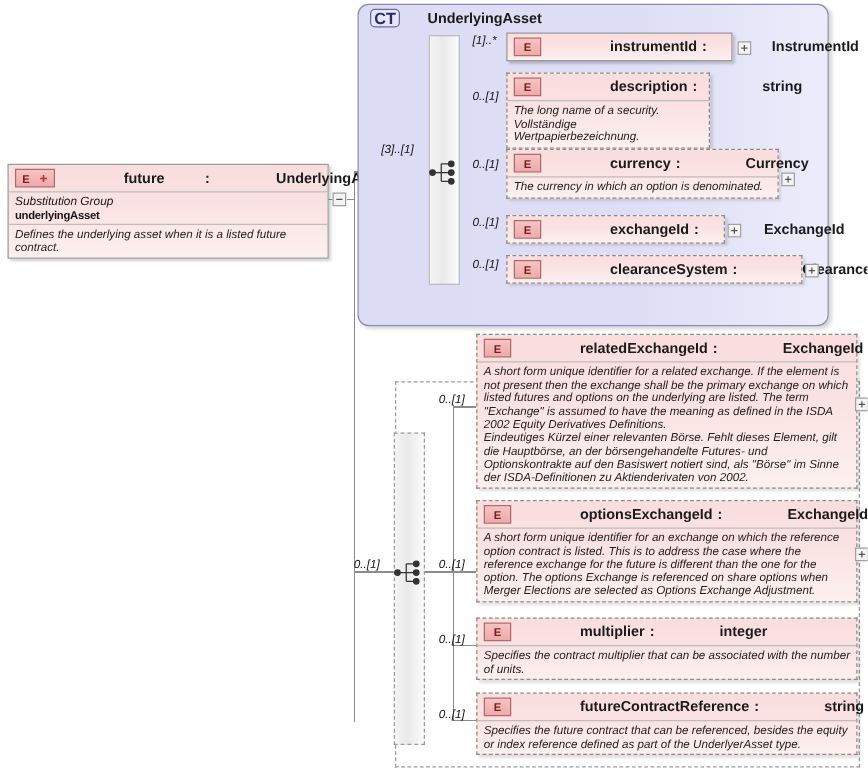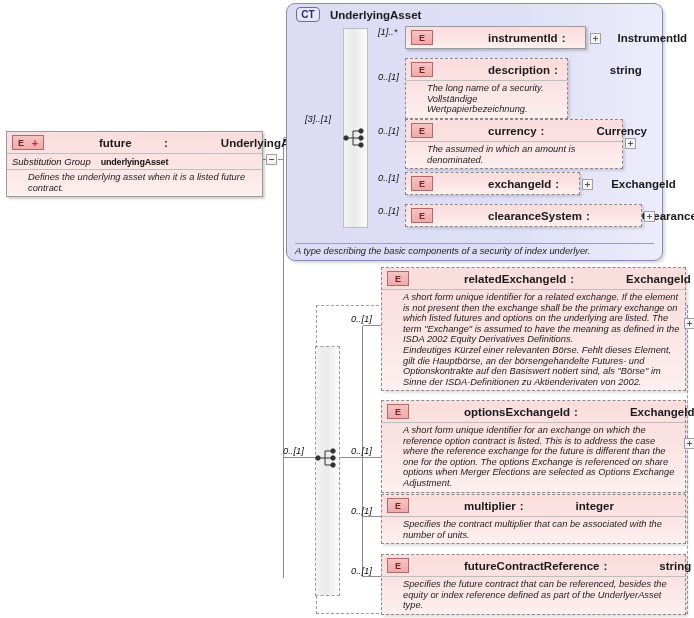--- a/index.html
+++ b/index.html
@@ -73,32 +73,33 @@
   }
   .elname {
     font-size: 11.5px;
     font-weight: bold;
     color: #1a1a1a;
     font-family: "Liberation Sans", sans-serif;
     margin-left: 48px;
   }
   .eldoc {
     border-top: 1px solid #bdbdbd;
-    padding: 2px 5px 3px 21px;
+    padding: 2px 5px 3px 5px;
     font-style: italic;
     font-size: 9.3px;
     line-height: 10.6px;
     color: #1d1d1d;
   }
   .subrow {
     border-top: 1px solid #bdbdbd;
     padding: 2px 5px 2px 5px;
     display: flex;
     align-items: baseline;
     font-size: 9.5px;
+    flex-direction: column;
   }
   .subrow .lbl { font-style: italic; color: #141414; margin-right: 10px; }
   .subrow .val {
     font-family: "Liberation Sans", sans-serif;
     font-size: 9px;
     font-weight: bold;
     letter-spacing: -0.2px;
     color: #141414;
   }
 
@@ -116,23 +117,23 @@
   }
   .cticon {
     display: inline-flex;
     align-items: center;
     justify-content: center;
     width: 22px; height: 13px;
     border: 1px solid #6b6b9e;
     border-radius: 4px;
     background: #e6e6f8;
     color: #2b2b6b;
-    font-size: 10px;
-    font-weight: bold;
-    margin-right: 10px;
+    font-size: 13px;
+    font-weight: bold;
+    margin-right: 22px;
   }
   .cttitle {
     font-size: 11.5px;
     font-weight: bold;
     color: #1a1a1a;
   }
   .ctdoc {
     position: absolute;
     left: 8px;
     right: 8px;
@@ -243,21 +244,20 @@
     <div class="eldoc">Defines the underlying asset when it is a listed future contract.</div>
   </div>
 
   <div class="expander" style="left:266px; top:154px;"></div>
 
   <div class="abs ctbox" style="left:286px; top:3px; width:377px; height:258px;">
     <div class="cthead">
       <span class="cticon">CT</span>
       <span class="cttitle">UnderlyingAsset</span>
     </div>
-    <div class="ctdoc">A type describing the basic components of a security of index underlyer.</div>
   </div>
 
   <div class="abs seqbar solid" style="left:343px; top:28px; width:25px; height:200px;"></div>
   <svg class="seqicon" style="left:343px; top:127px;" width="26" height="22" viewBox="0 0 26 22">
     <g fill="#333" stroke="#333" stroke-width="1">
       <circle cx="3" cy="11" r="2.2"></circle>
       <path d="M5,11 H10" fill="none"></path>
       <path d="M10,4 V18" fill="none"></path>
       <path d="M10,4 H16 M10,11 H16 M10,18 H16" fill="none"></path>
       <circle cx="18" cy="4" r="2.2"></circle>
@@ -291,21 +291,21 @@
   </div>
 
   <div class="card" style="left:378px; top:125px;">0..[1]</div>
   <div class="abs elbox optional" style="left:405px; top:119px; width:218px;">
     <div class="elhead">
       <span class="eicon">E</span>
       <span class="elname">currency</span>
       <span class="elname" style="margin:0 4px">:</span>
       <span class="elname">Currency</span>
     </div>
-    <div class="eldoc">The assumed in which an amount is denominated.</div>
+    <div class="eldoc">The currency in which an option is denominated.</div>
   </div>
   <div class="expander plus" style="left:625px; top:138px;"></div>
 
   <div class="card" style="left:378px; top:172px;">0..[1]</div>
   <div class="abs elbox optional" style="left:405px; top:172px; width:175px;">
     <div class="elhead">
       <span class="eicon">E</span>
       <span class="elname">exchangeId</span>
       <span class="elname" style="margin:0 4px">:</span>
       <span class="elname">ExchangeId</span>

